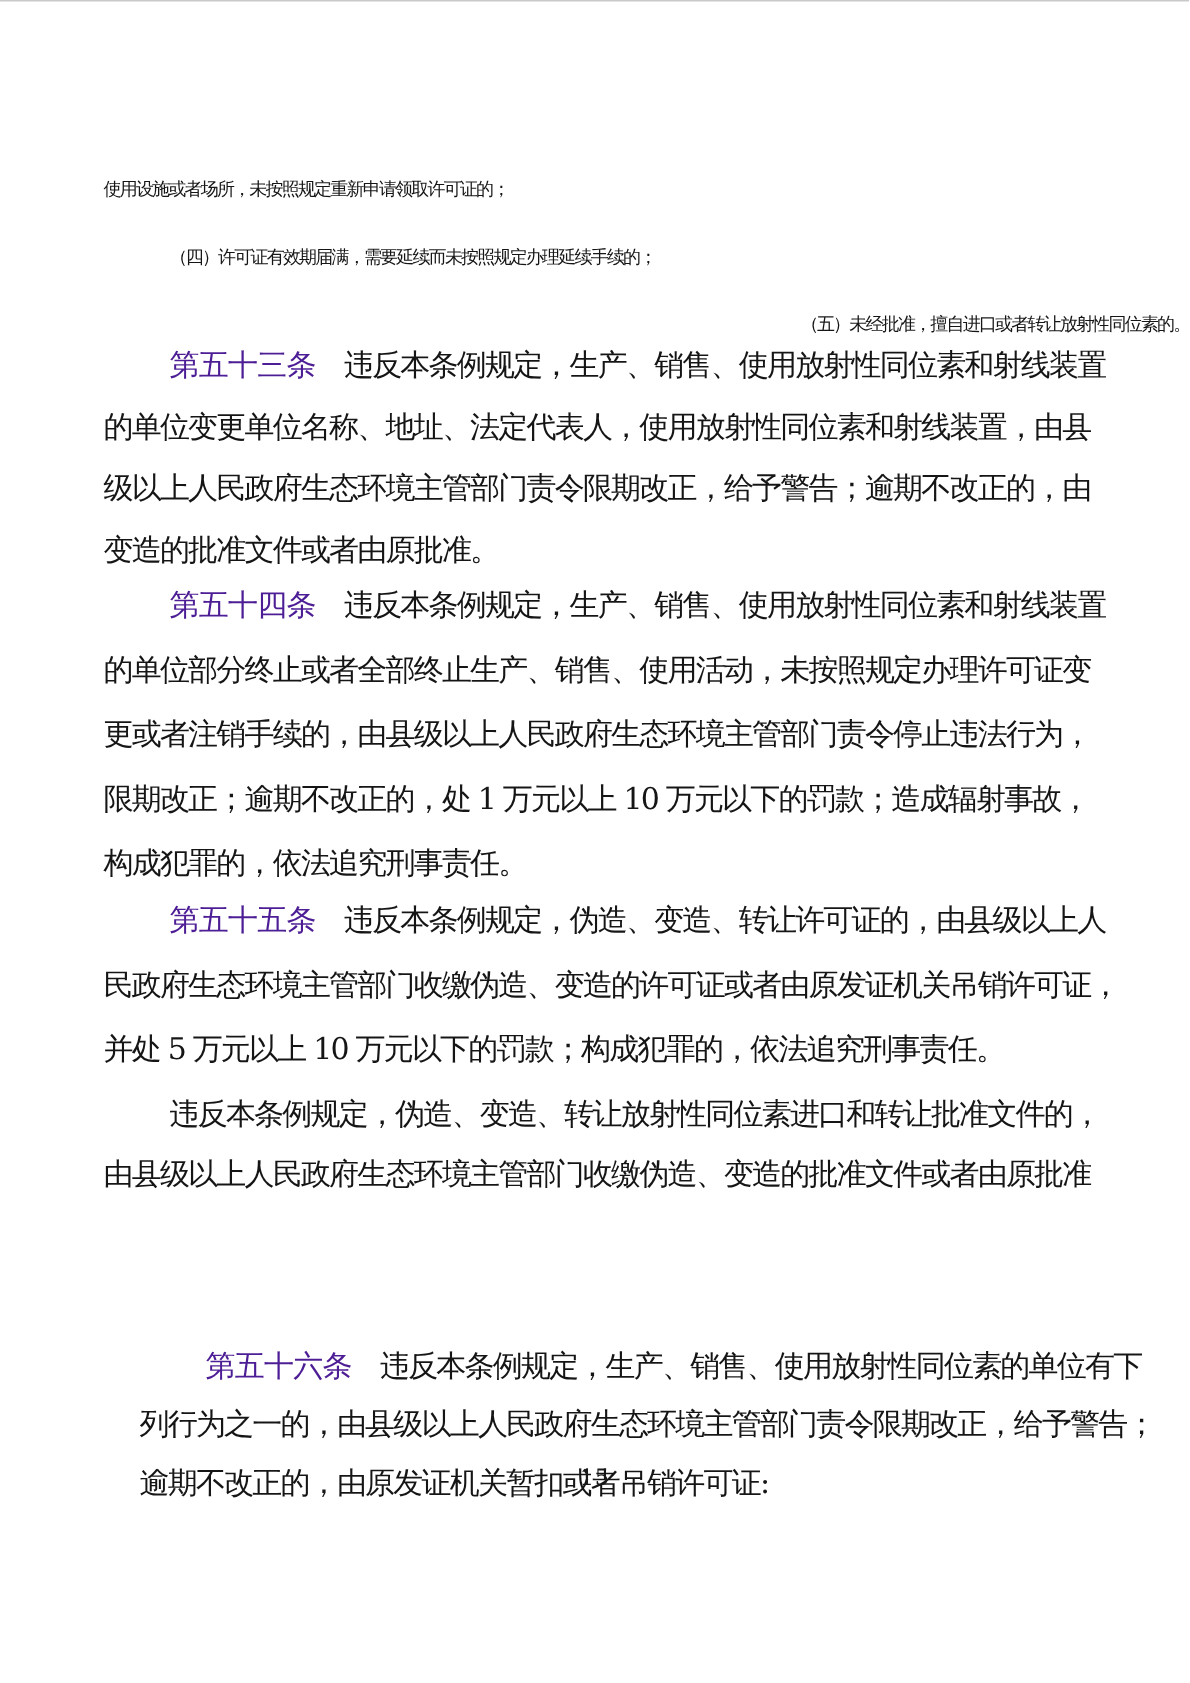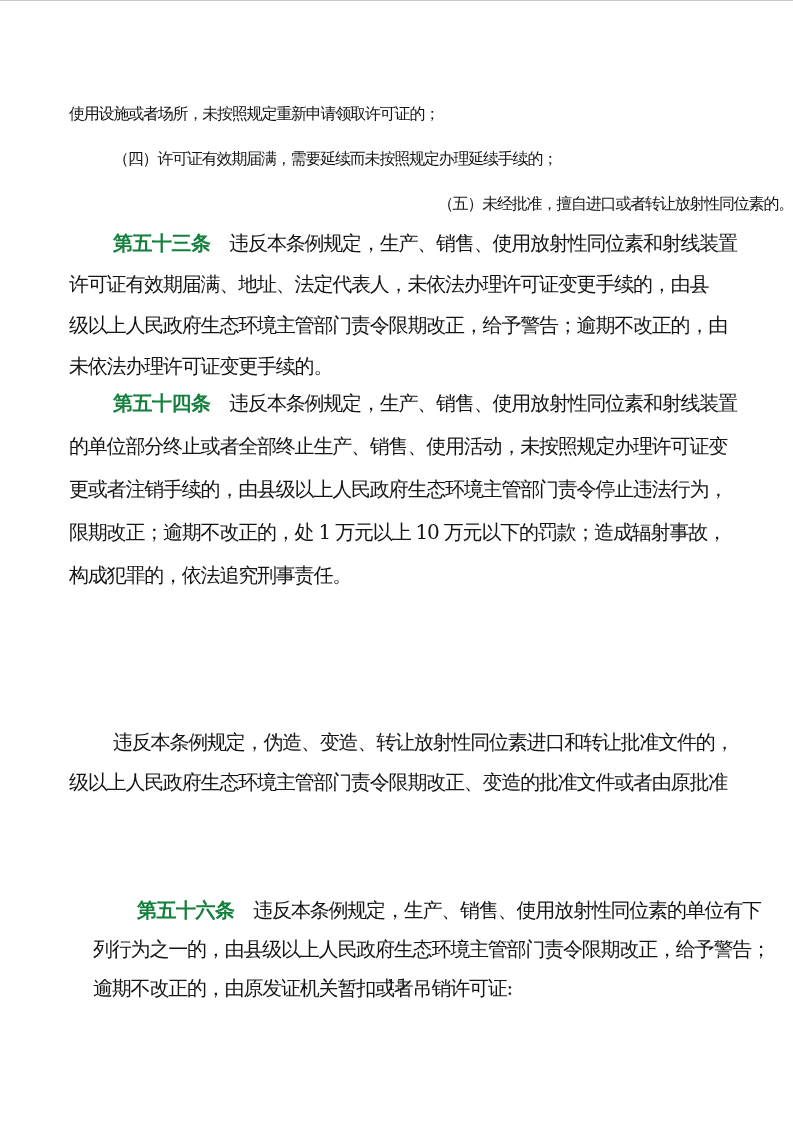--- a/index.html
+++ b/index.html
@@ -21,46 +21,47 @@
     top: 0; left: 0;
     width: 100%;
     height: 1px;
     background: #c9c9c9;
   }
   
   .solo-line {
     position: absolute;
     left: 69px;
     width: 680px;
-    font-size: 16px;
+    font-size: 12px;
     letter-spacing: -1.2px;
     line-height: 26px;
     white-space: nowrap;
+    margin-top: 12px;
   }
   .indent { padding-left: 44px; }
   
   .para {
     position: absolute;
     left: 69px;
     width: 690px;
   }
   .para .line {
     font-size: 20px;
     letter-spacing: -1.2px;
     white-space: nowrap;
   }
   .lh41 .line { line-height: 41px; }
   .lh43 .line { line-height: 43px; }
   .lh40 .line { line-height: 40px; }
   .lh39 .line { line-height: 39px; }
   .artno {
-    font-weight: bold;
+    font-weight: normal;
     font-family: "DejaVu Sans", "Liberation Sans", sans-serif;
     letter-spacing: -0.5px;
-    color: #15803d;
+    color: #4c1d95;
   }
   .footer-pagenum {
     position: absolute;
     top: 976px;
     left: 0;
     width: 100%;
     text-align: center;
     font-size: 15px;
     letter-spacing: 0.5px;
     color: #1a1a1a;
@@ -82,39 +83,46 @@
   </div>
 
   <div class="solo-line indent" style="top:191px;text-align:right;">
     <span>（五）未经批准，擅自进口或者转让放射性同位素的。</span>
   </div>
 
   <div class="para lh41" style="top:223px;">
     <div class="line indent">
       <span class="artno">第五十三条</span><span>　违反本条例规定，生产、销售、使用放射性同位素和射线装置</span>
     </div>
-    <div class="line">许可证有效期届满、地址、法定代表人，未依法办理许可证变更手续的，由县</div>
+    <div class="line">的单位变更单位名称、地址、法定代表人，使用放射性同位素和射线装置，由县</div>
     <div class="line">级以上人民政府生态环境主管部门责令限期改正，给予警告；逾期不改正的，由</div>
-    <div class="line">未依法办理许可证变更手续的。</div>
+    <div class="line">变造的批准文件或者由原批准。</div>
   </div>
 
   <div class="para lh43" style="top:382px;">
     <div class="line indent">
       <span class="artno">第五十四条</span><span>　违反本条例规定，生产、销售、使用放射性同位素和射线装置</span>
     </div>
     <div class="line">的单位部分终止或者全部终止生产、销售、使用活动，未按照规定办理许可证变</div>
     <div class="line">更或者注销手续的，由县级以上人民政府生态环境主管部门责令停止违法行为，</div>
     <div class="line">限期改正；逾期不改正的，处 1 万元以上 10 万元以下的罚款；造成辐射事故，</div>
     <div class="line">构成犯罪的，依法追究刑事责任。</div>
   </div>
 
+  <div class="para lh43" style="top:592px;">
+    <div class="line indent">
+      <span class="artno">第五十五条</span><span>　违反本条例规定，伪造、变造、转让许可证的，由县级以上人</span>
+    </div>
+    <div class="line">民政府生态环境主管部门收缴伪造、变造的许可证或者由原发证机关吊销许可证，</div>
+    <div class="line">并处 5 万元以上 10 万元以下的罚款；构成犯罪的，依法追究刑事责任。</div>
+  </div>
 
   <div class="para lh40" style="top:722px;">
     <div class="line indent">违反本条例规定，伪造、变造、转让放射性同位素进口和转让批准文件的，</div>
-    <div class="line">级以上人民政府生态环境主管部门责令限期改正、变造的批准文件或者由原批准</div>
+    <div class="line">由县级以上人民政府生态环境主管部门收缴伪造、变造的批准文件或者由原批准</div>
   </div>
 
   <div class="para lh39" style="top:891px;margin-left:24px;">
     <div class="line indent">
       <span class="artno">第五十六条</span><span>　违反本条例规定，生产、销售、使用放射性同位素的单位有下</span>
     </div>
     <div class="line">列行为之一的，由县级以上人民政府生态环境主管部门责令限期改正，给予警告；</div>
     <div class="line">逾期不改正的，由原发证机关暂扣或者吊销许可证:</div>
   </div>
 

